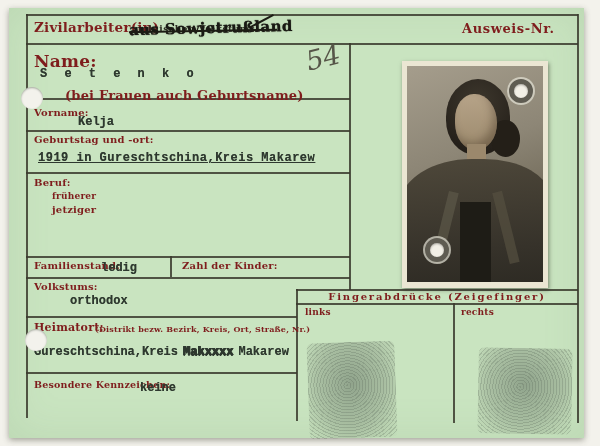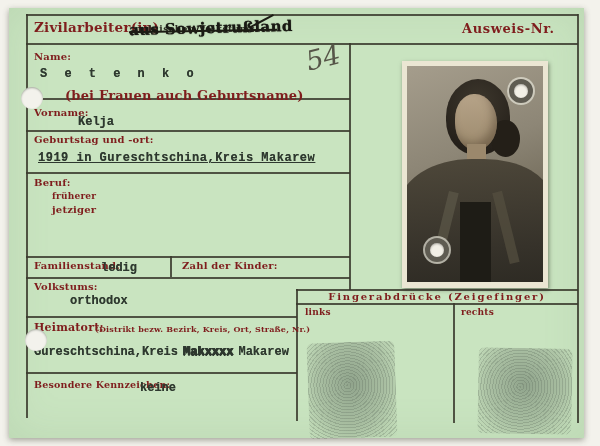--- a/index.html
+++ b/index.html
@@ -53,21 +53,21 @@
   .stamp {
     position:absolute; left:-2px; top:1px;
     font-size:15px; font-weight:bold; color:#191914;
     letter-spacing:.4px; white-space:nowrap;
     transform:rotate(-1.5deg);
     text-shadow:0 0 1px rgba(20,20,10,.9);
   }
   .strike1 { position:absolute; left:-2px; top:12px; width:148px; height:2px; background:#1c1c14; transform:rotate(-1deg); }
   .strike2 { position:absolute; left:118px; top:2px;  width:26px;  height:2px; background:#1c1c14; transform:rotate(-28deg); }
 
-  .name-lbl    { left:25px;  top:43px;  font-size:10px; }
+  .name-lbl    { left:25px;  top:43px;  font-size:17px; }
   .name-sub    { left:56px;  top:46px;  font-size:13px;margin-top:34px; }
   .vorname-lbl { left:25px;  top:99px;  font-size:10px; }
   .geburt-lbl  { left:25px;  top:126px; font-size:10px; }
   .beruf-lbl   { left:25px;  top:169px; font-size:10px; }
   .beruf-sub1  { left:43px;  top:183px; font-size:9px; }
   .beruf-sub2  { left:43px;  top:196px; font-size:10px; }
   .fam-lbl     { left:25px;  top:252px; font-size:10px; }
   .kinder-lbl  { left:173px; top:252px; font-size:10px; }
   .rel-lbl     { left:25px;  top:273px; font-size:10px; }
   .heimat-lbl  { left:25px;  top:313px; font-size:11px; }

